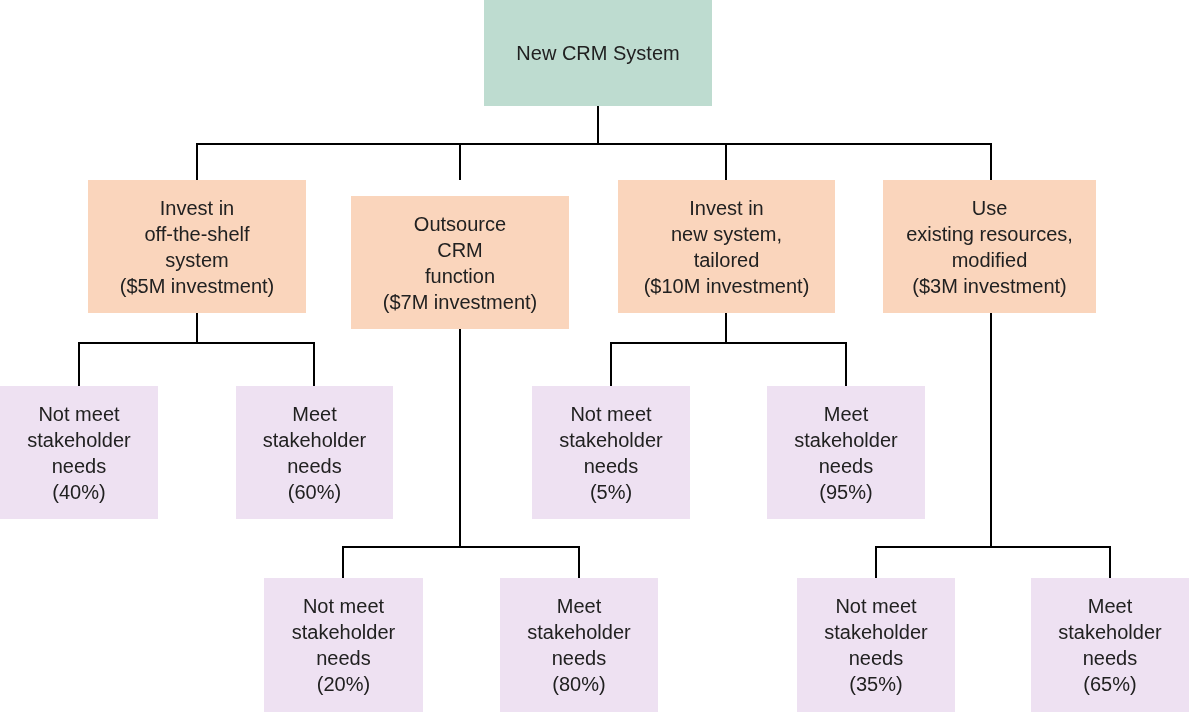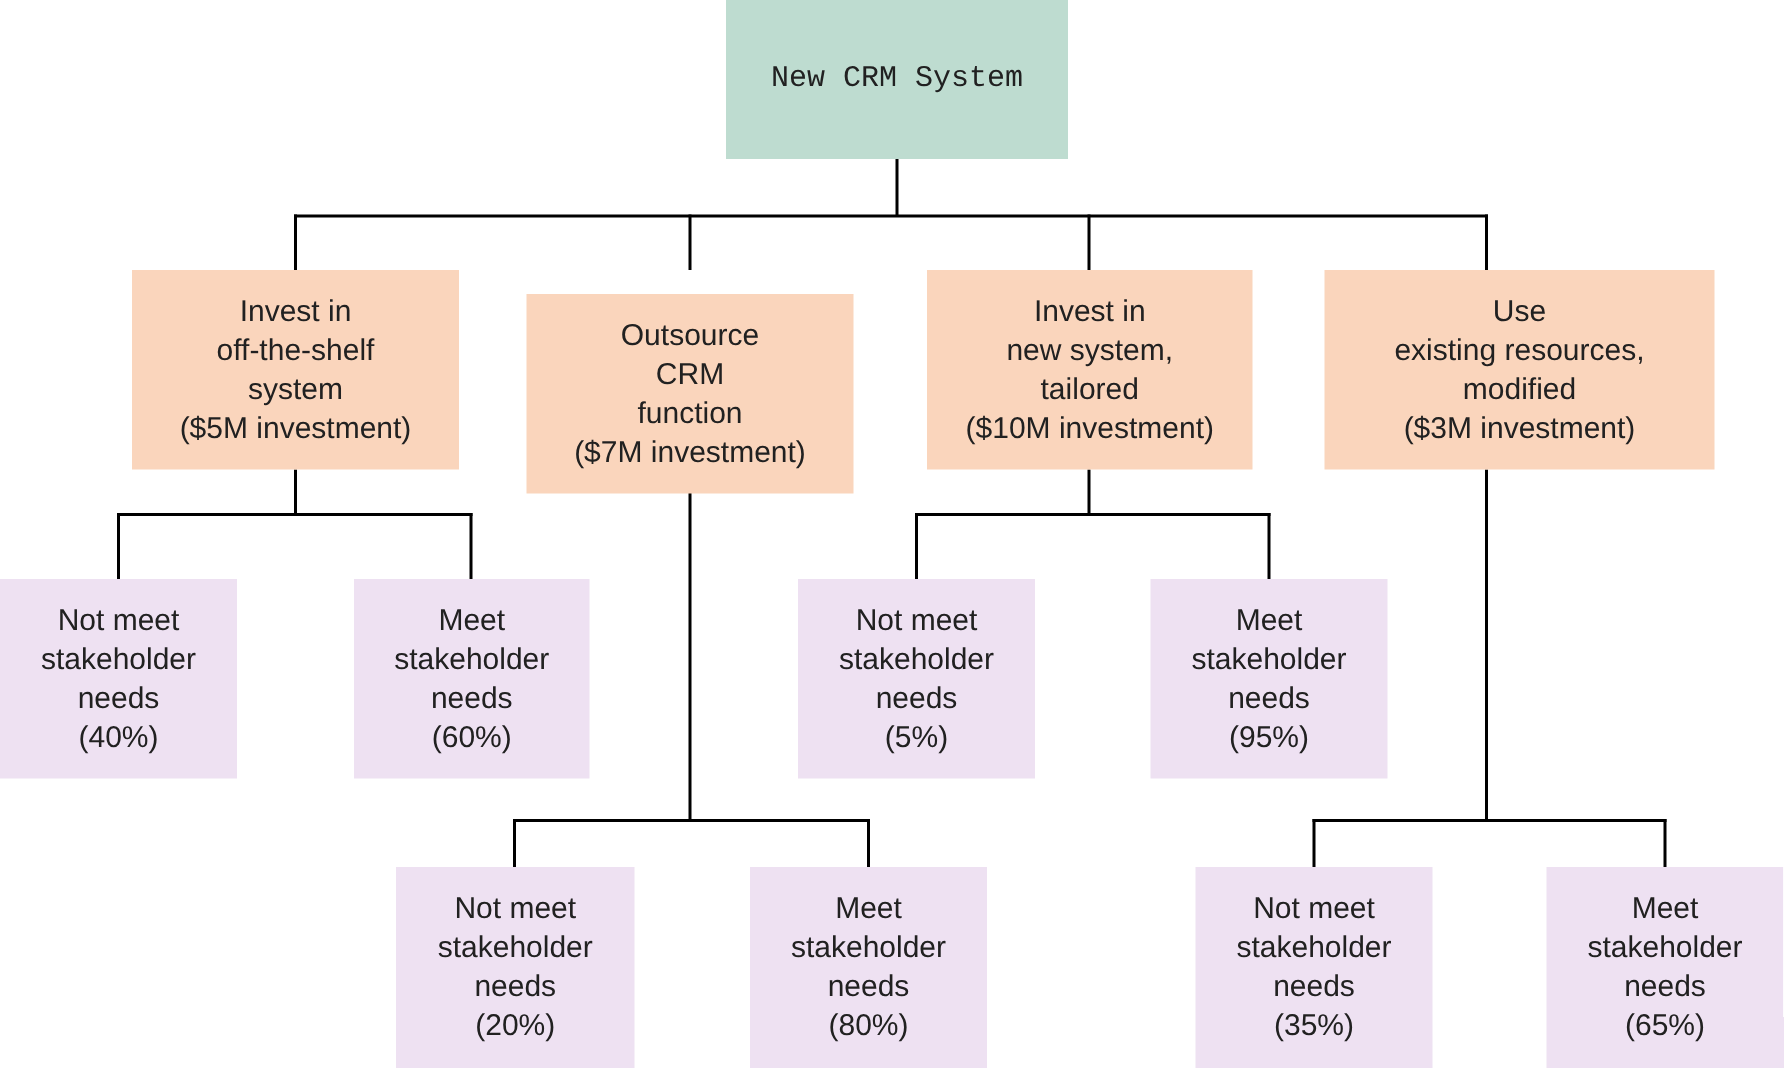--- a/index.html
+++ b/index.html
@@ -15,32 +15,32 @@
     position: absolute;
     display: flex;
     align-items: center;
     justify-content: center;
     text-align: center;
     white-space: pre-line;
     font-size: 20px;
     line-height: 26px;
     color: #212121;
   }
-  .root-node    { background: #bedcd0; font-family: Liberation Mono, monospace; }
+  .root-node    { background: #bedcd0; }
   .option-node  { background: #fad5bc; }
   .outcome-node { background: #eee1f2; }
   .line { position: absolute; background: #000000; }
 
   
   .n-root { left: 484px; top: 0;     width: 228px; height: 106px; }
   
   .n-opt0 { left: 88px;  top: 180px; width: 218px; height: 133px; }
   .n-opt1 { left: 351px; top: 196px; width: 218px; height: 133px; }
   .n-opt2 { left: 618px; top: 180px; width: 217px; height: 133px; }
-  .n-opt3 { left: 883px; top: 180px; width: 260px; height: 133px; }
+  .n-opt3 { left: 883px; top: 180px; width: 213px; height: 133px; }
   
   .n-out0 { left: 0;     top: 386px; width: 158px; height: 133px; }
   .n-out1 { left: 236px; top: 386px; width: 157px; height: 133px; }
   .n-out2 { left: 532px; top: 386px; width: 158px; height: 133px; }
   .n-out3 { left: 767px; top: 386px; width: 158px; height: 133px; }
   
   .n-out4 { left: 264px;  top: 578px; width: 159px; height: 134px; }
   .n-out5 { left: 500px;  top: 578px; width: 158px; height: 134px; }
   .n-out6 { left: 797px;  top: 578px; width: 158px; height: 134px; }
   .n-out7 { left: 1031px; top: 578px; width: 158px; height: 134px; }

